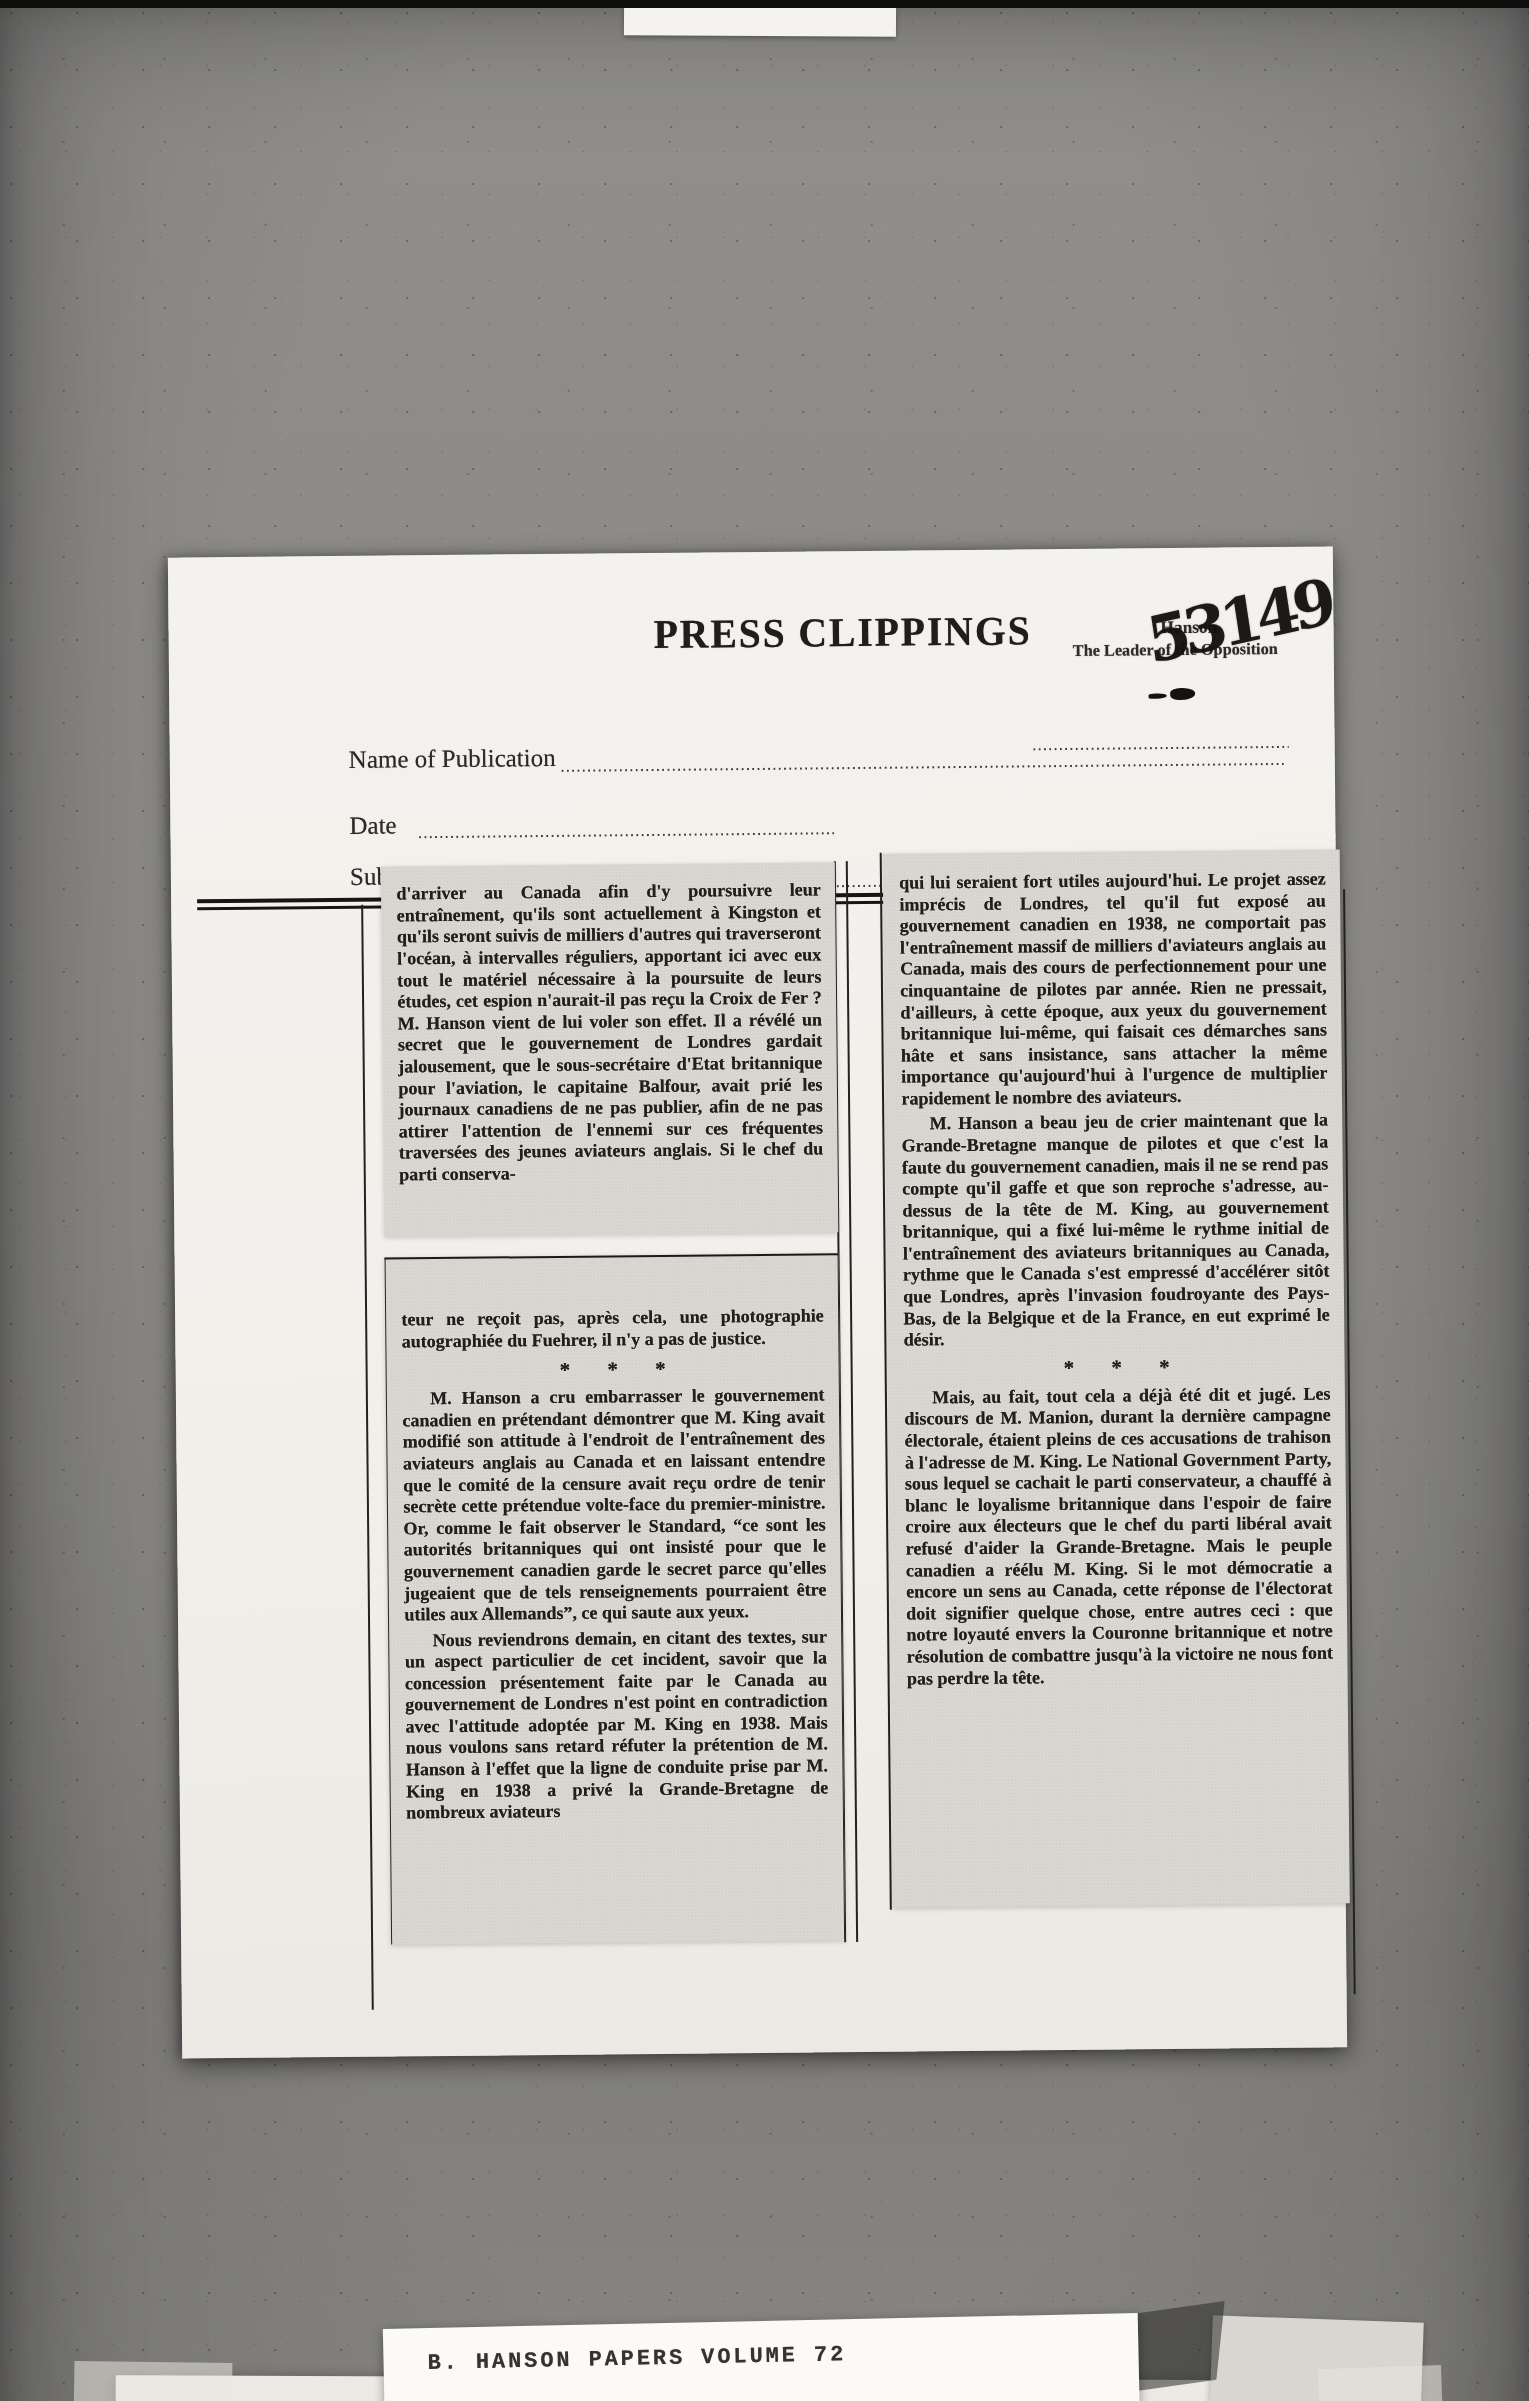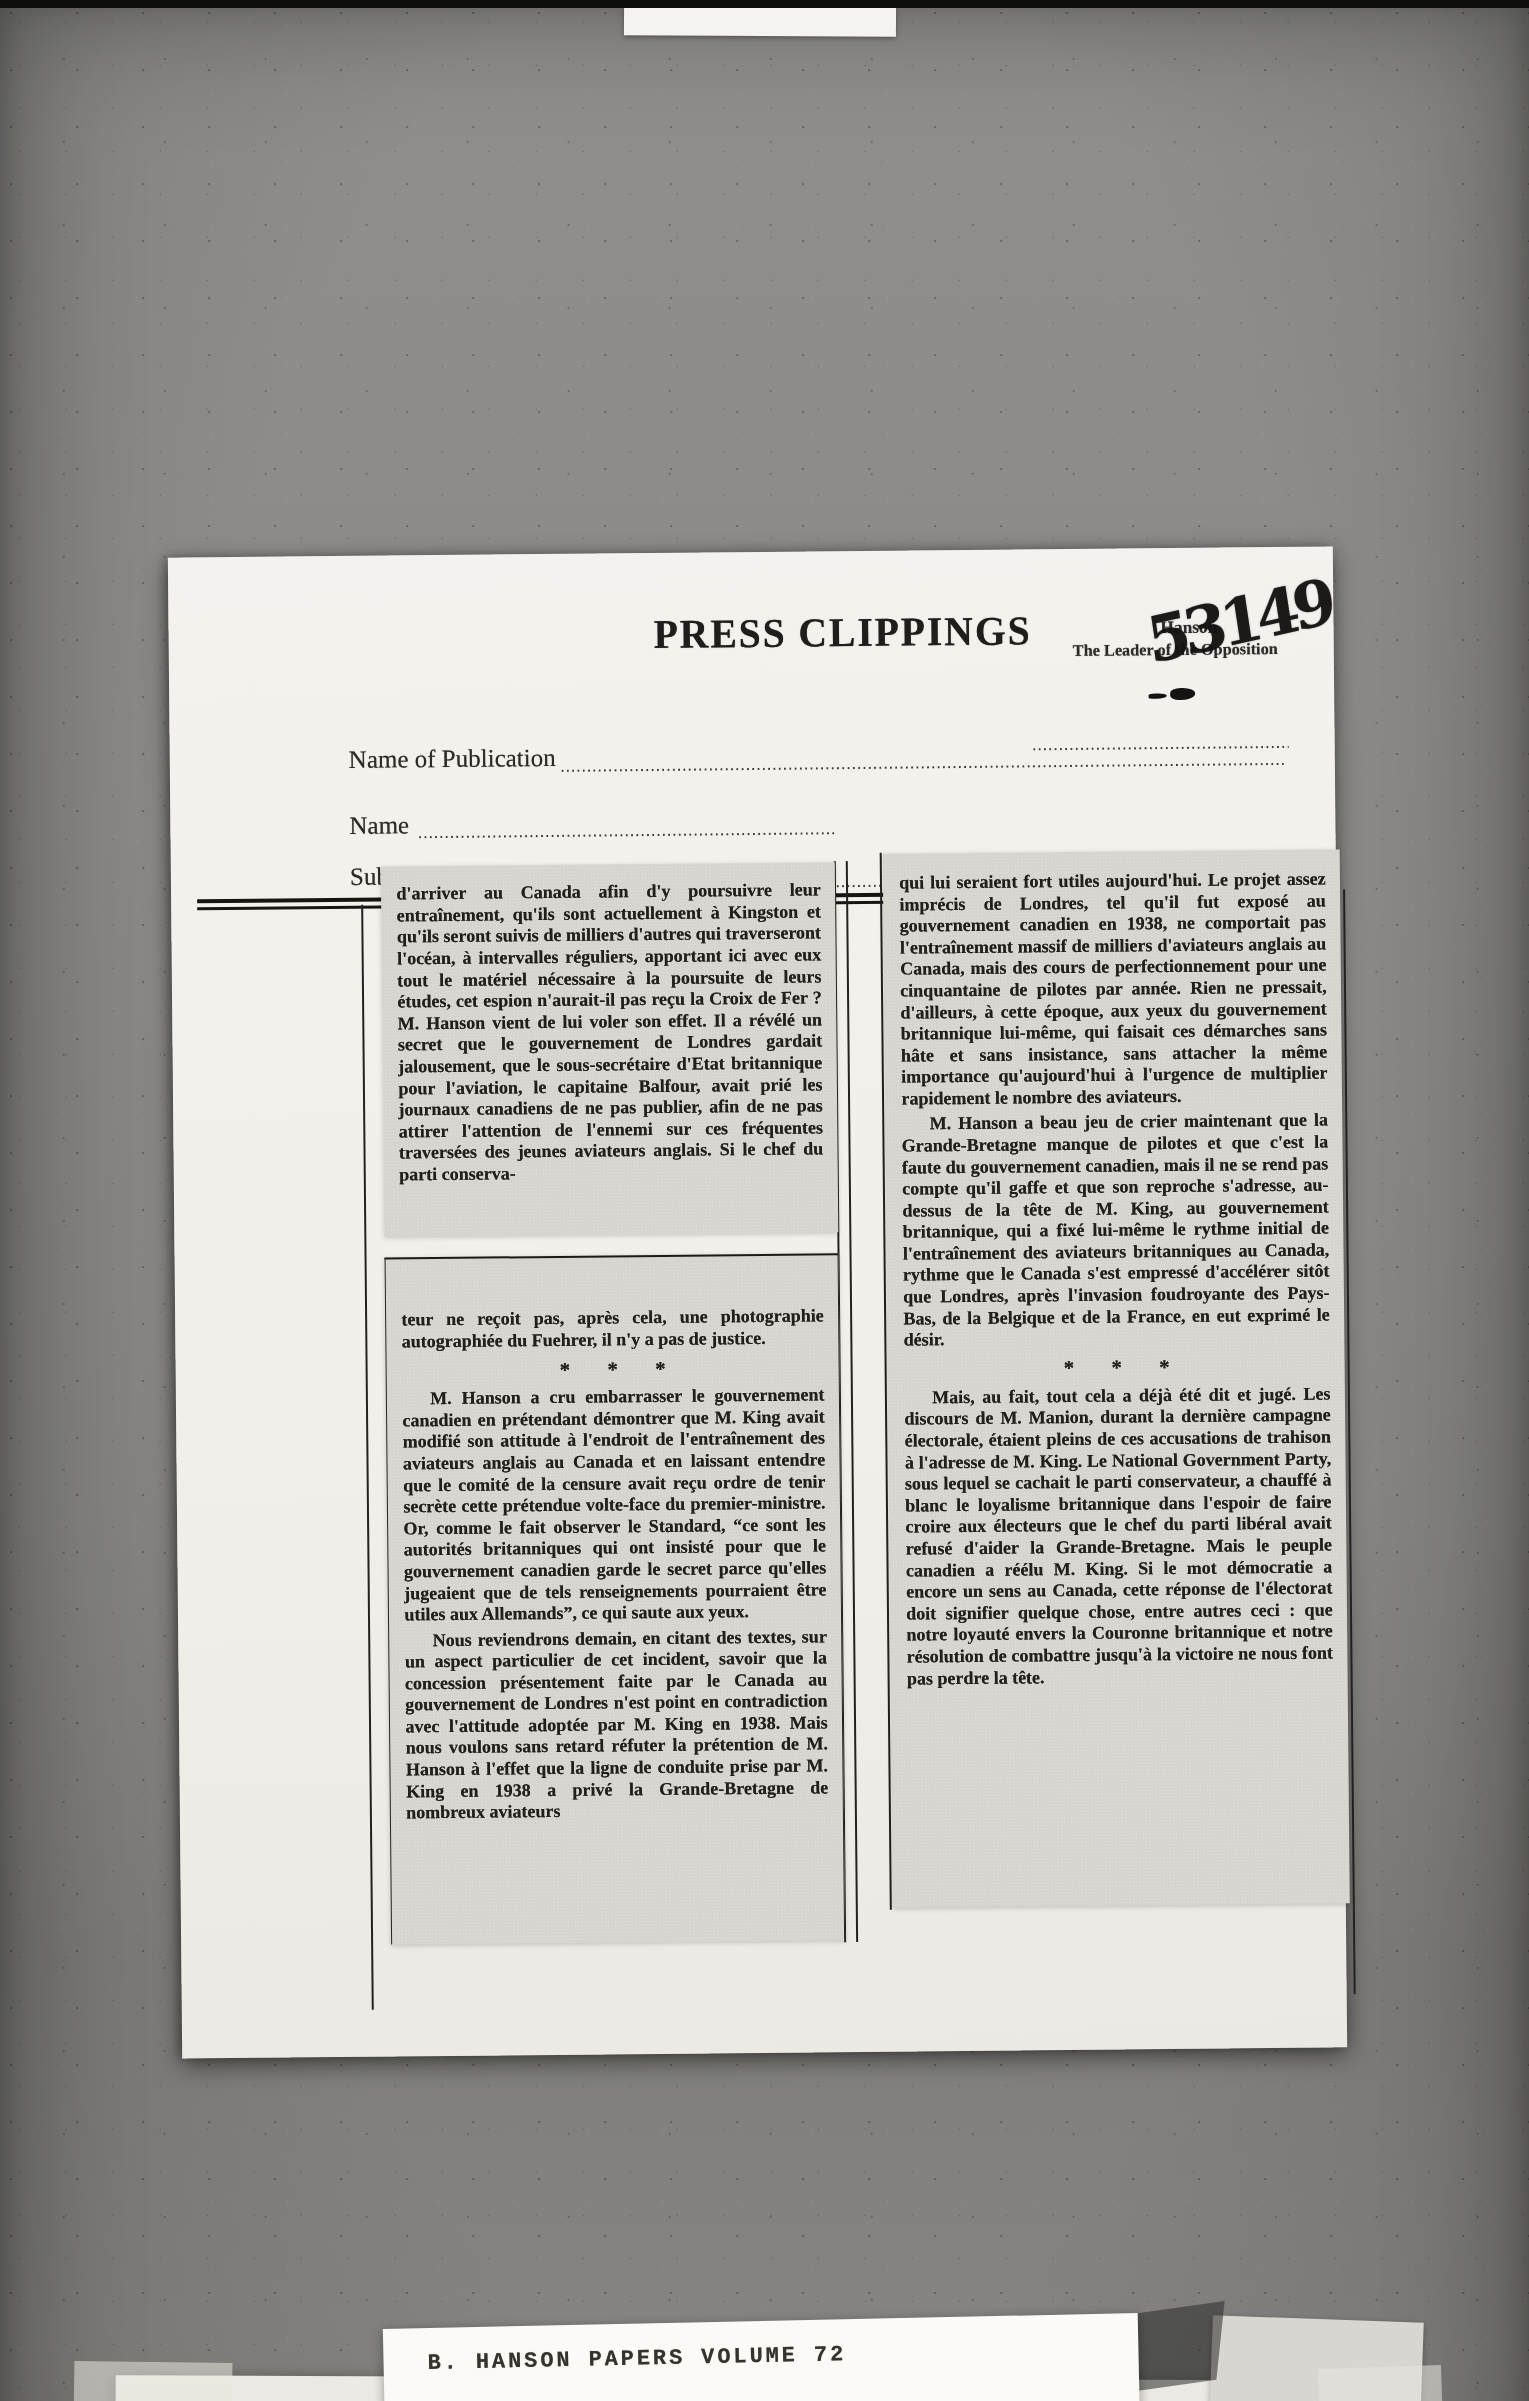--- a/index.html
+++ b/index.html
@@ -128,21 +128,21 @@
 
     <div class="owner-stamp line1">Hanson</div>
     <div class="owner-stamp line2">The Leader of the Opposition</div>
     <div class="handwritten-number">53149</div>
     <div class="ink-blob"></div>
 
     <div class="form-label" style="left:179px;top:190px;">Name of Publication</div>
     <div class="dots" style="left:390px;top:215px;width:724px;"></div>
     <div class="dots" style="left:862px;top:198px;width:257px;"></div>
 
-    <div class="form-label" style="left:179px;top:256px;">Name</div>
+    <div class="form-label" style="left:179px;top:256px;">Date</div>
     <div class="dots" style="left:247px;top:280px;width:417px;"></div>
 
     <div class="form-label" style="left:179px;top:307px;">Subject</div>
     <div class="dots" style="left:288px;top:333px;width:826px;"></div>
     <div class="dots" style="left:961px;top:316px;width:161px;"></div>
 
     <div class="rule-heavy-1"></div>
     <div class="rule-heavy-2"></div>
 
     <div class="vrule vr-left"></div>

